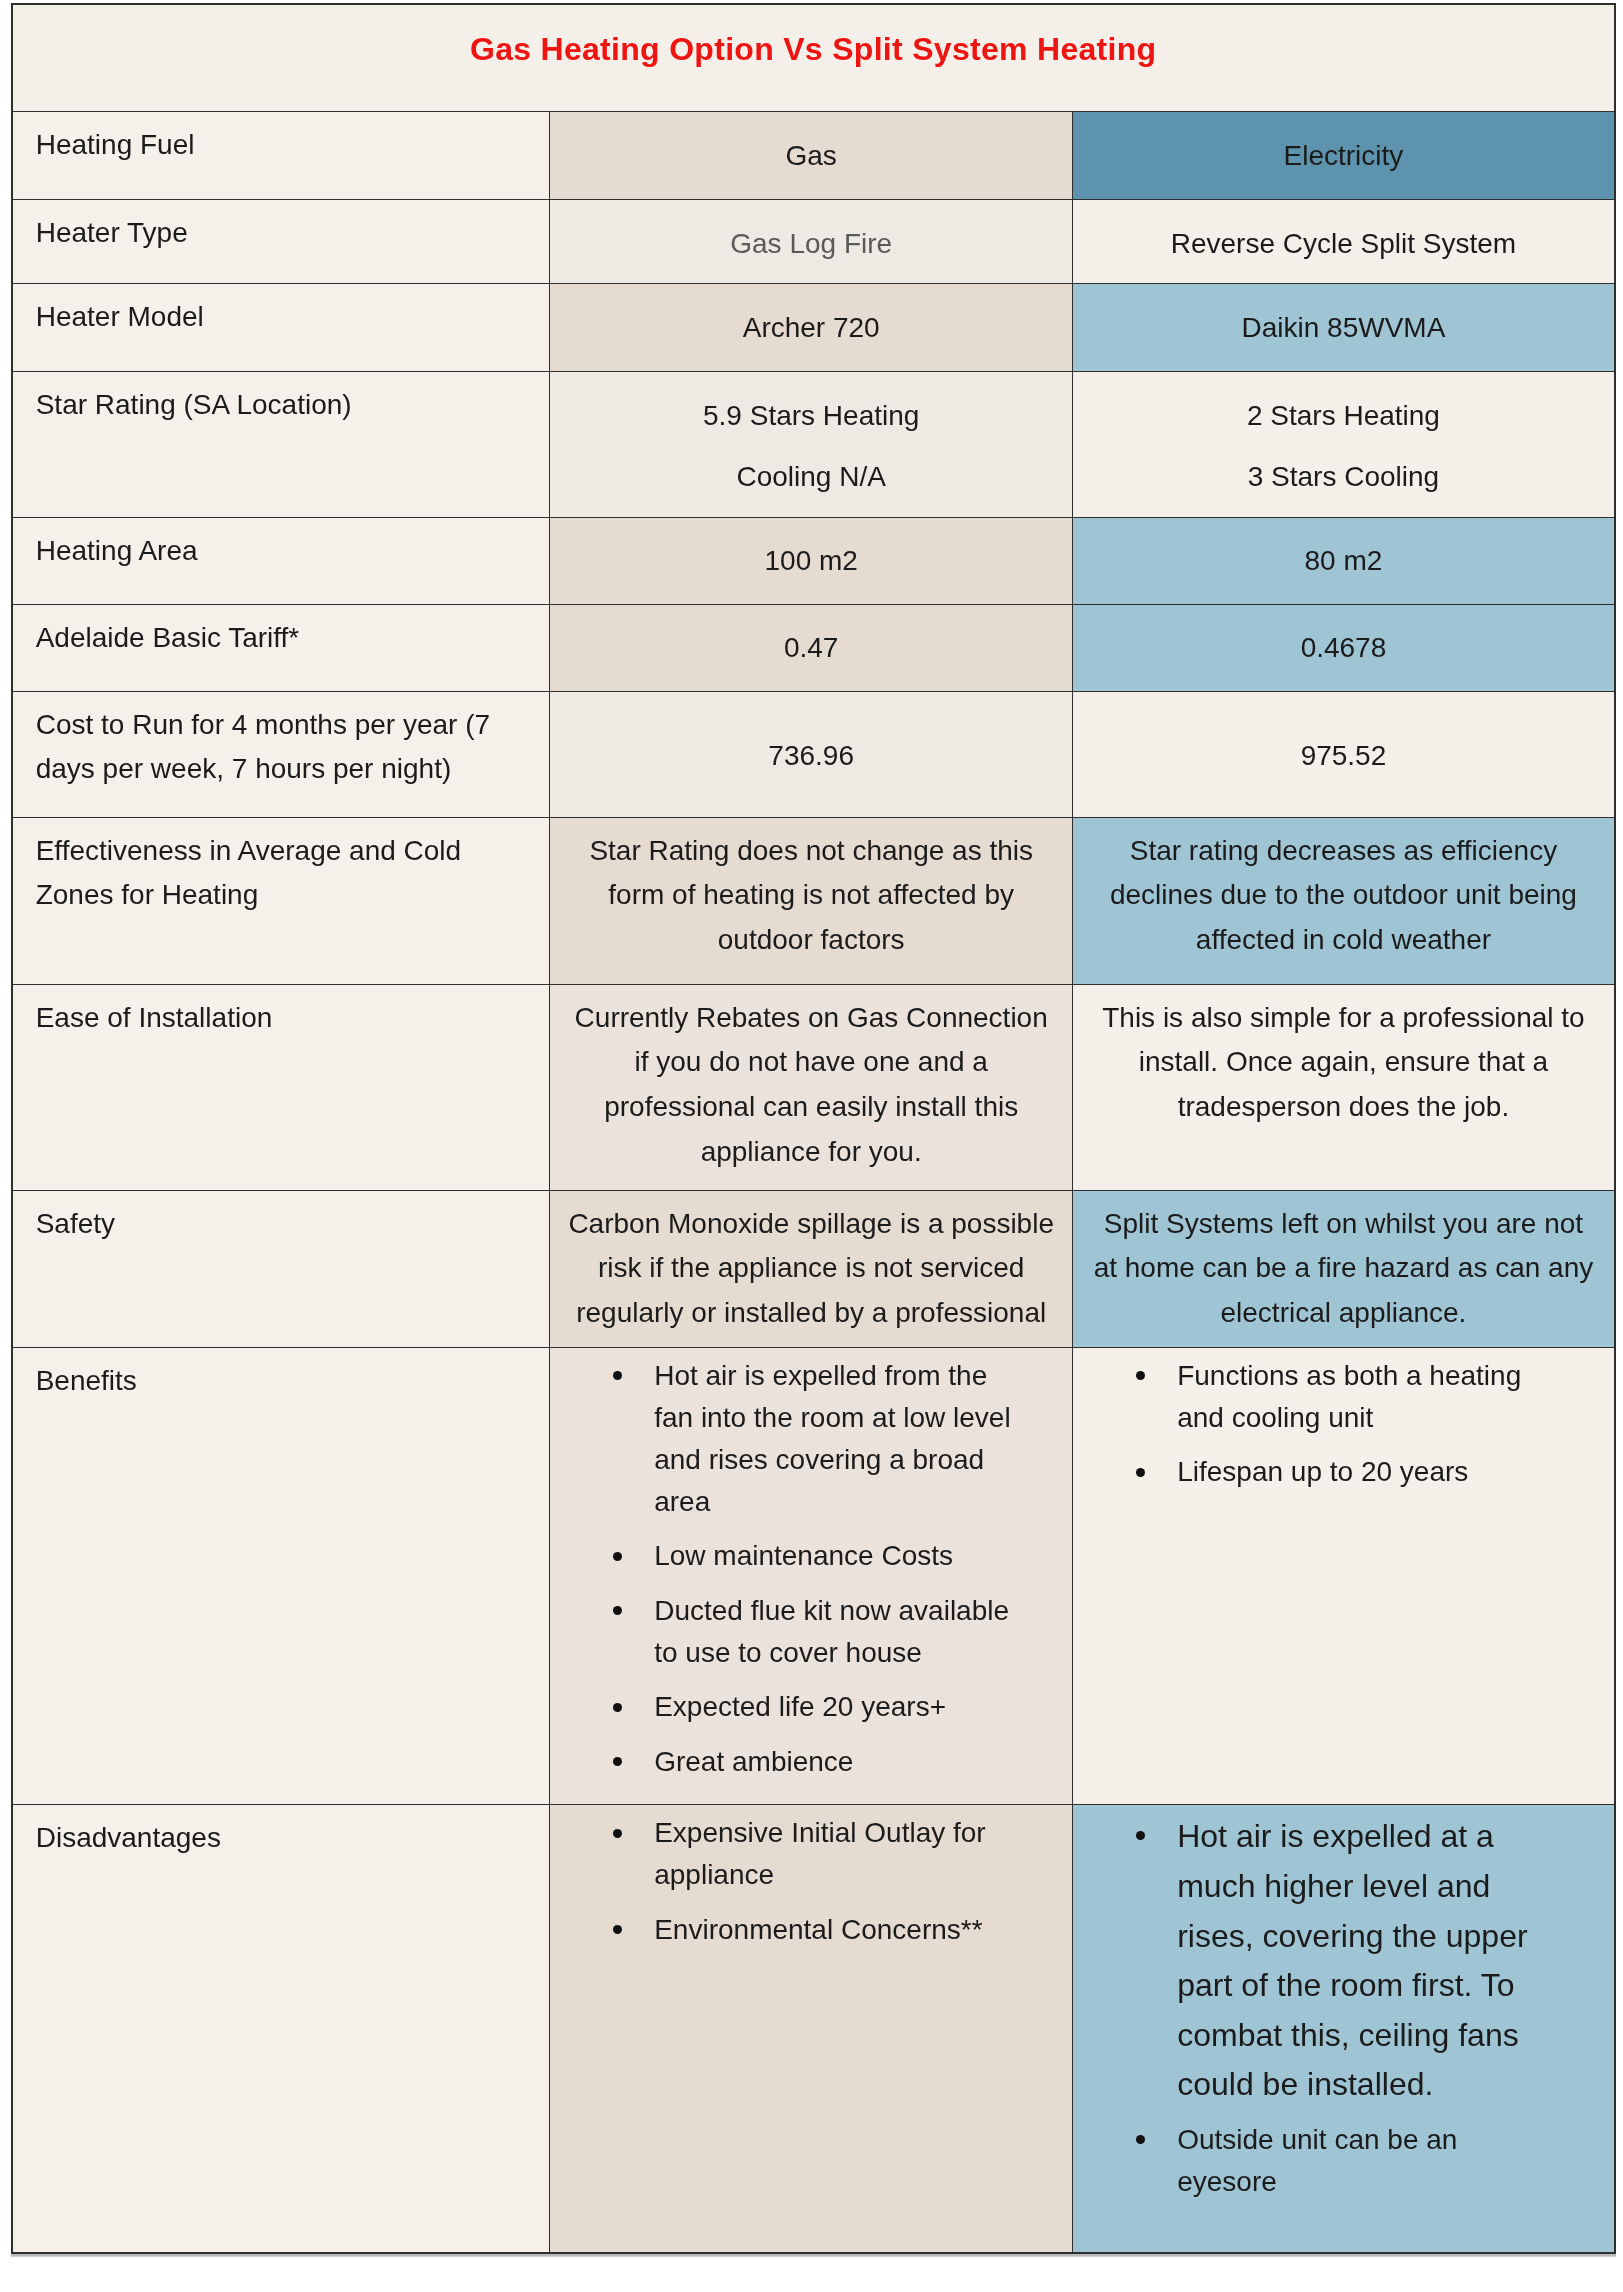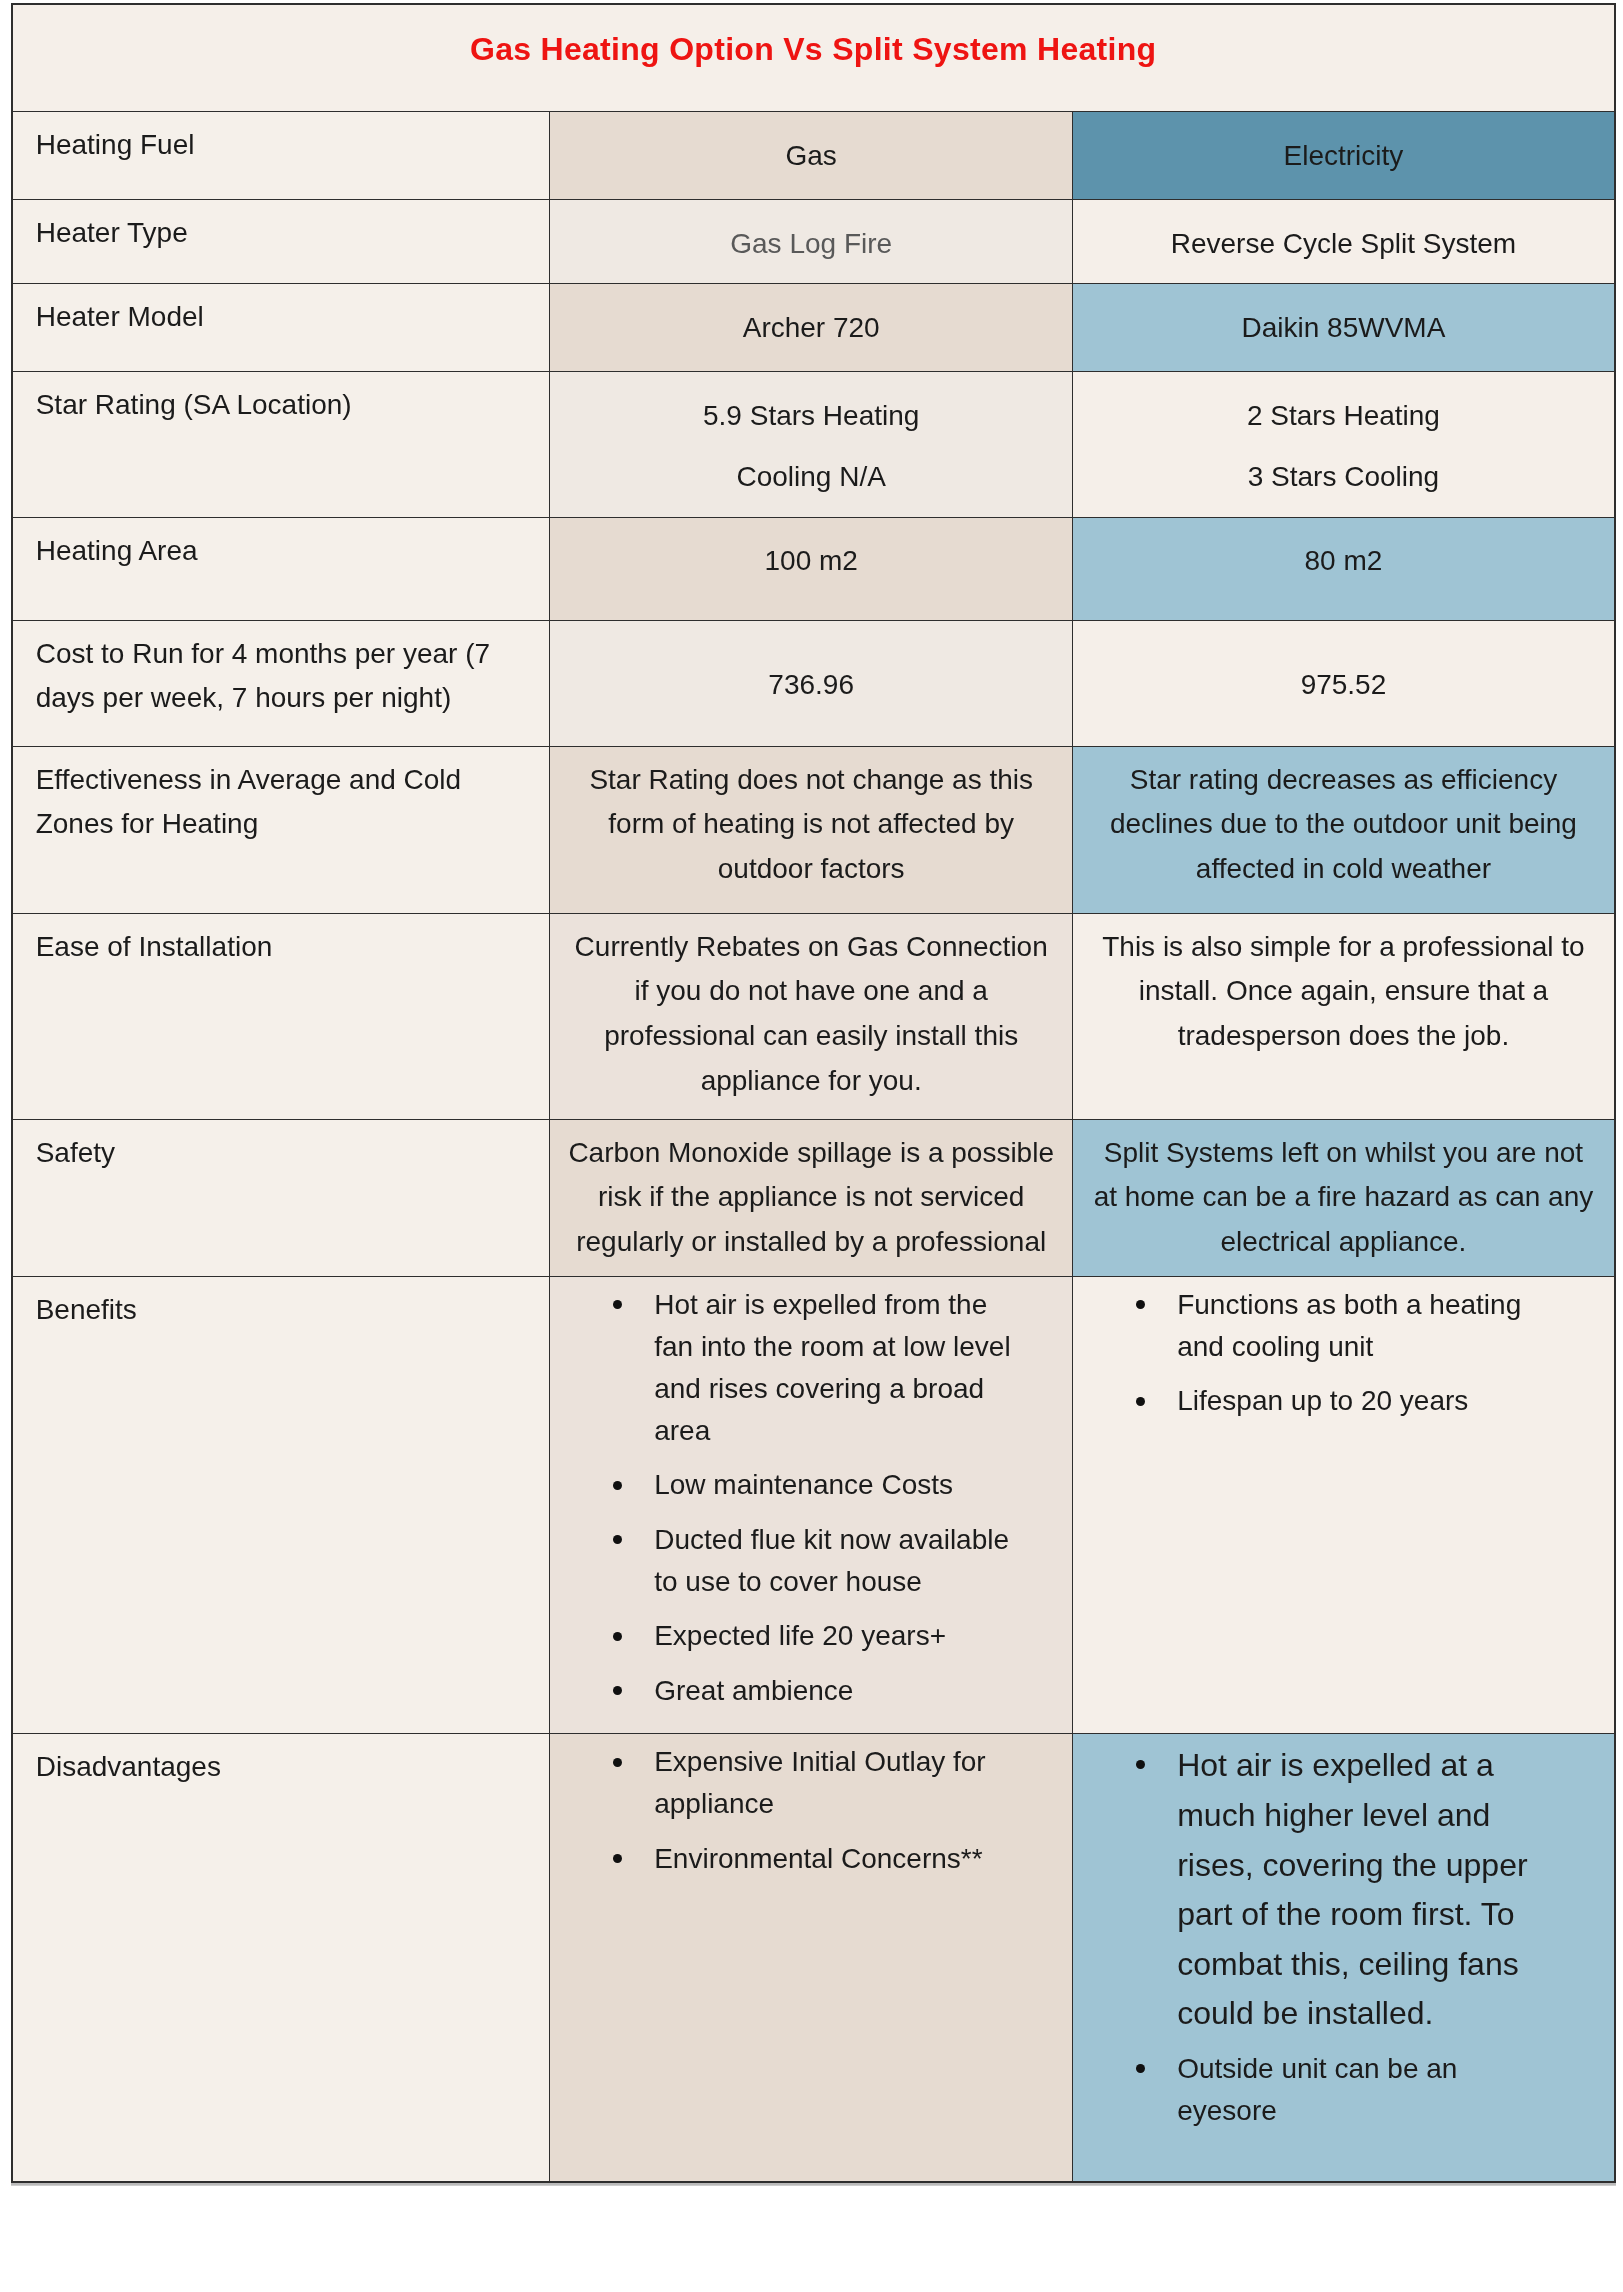--- a/index.html
+++ b/index.html
@@ -127,24 +127,29 @@
           <td class="bg-tan val">Archer 720</td>
           <td class="bg-blue val">Daikin 85WVMA</td>
         </tr>
         <tr style="height: 136px;">
           <td class="lbl">Star Rating (SA Location)</td>
           <td class="bg-light val">5.9 Stars Heating
 Cooling N/A</td>
           <td class="bg-cream val">2 Stars Heating
 3 Stars Cooling</td>
         </tr>
-        <tr style="height: 103px;">
+        <tr style="height: 87px;">
           <td class="lbl">Heating Area</td>
           <td class="bg-tan val">100 m2</td>
           <td class="bg-blue val">80 m2</td>
+        </tr>
+        <tr style="height: 87px;">
+          <td class="lbl">Adelaide Basic Tariff*</td>
+          <td class="bg-tan val">0.47</td>
+          <td class="bg-blue val">0.4678</td>
         </tr>
         <tr style="height: 126px;">
           <td class="lbl">Cost to Run for 4 months per year (7 days per week, 7 hours per night)</td>
           <td class="bg-light val v-mid">736.96</td>
           <td class="bg-cream val v-mid">975.52</td>
         </tr>
         <tr style="height: 167px;">
           <td class="lbl">Effectiveness in Average and Cold Zones for Heating</td>
           <td class="bg-tan par">Star Rating does not change as this form of heating is not affected by outdoor factors</td>
           <td class="bg-blue par">Star rating decreases as efficiency declines due to the outdoor unit being affected in cold weather</td>

